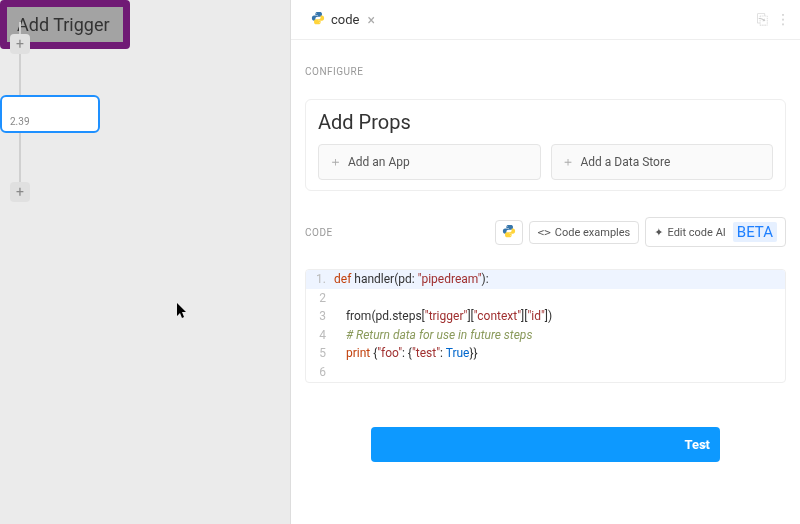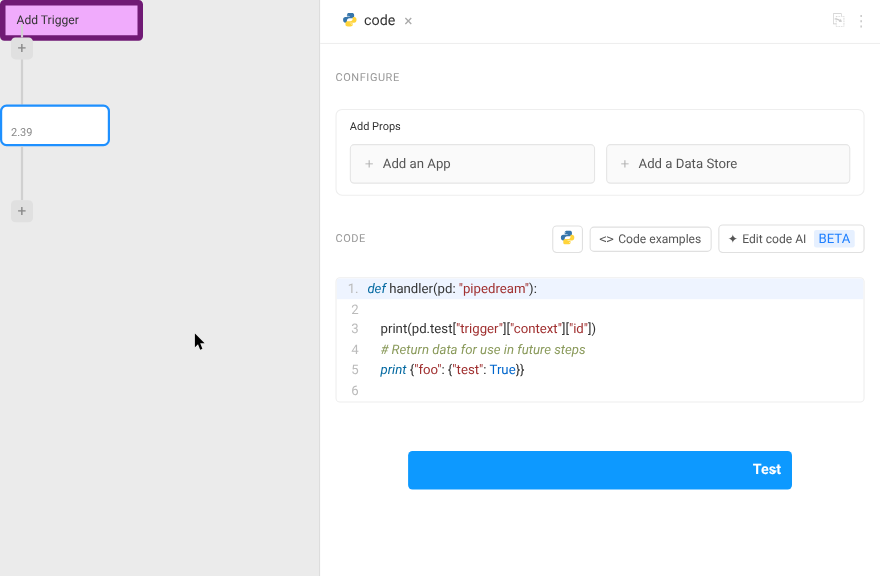--- a/index.html
+++ b/index.html
@@ -1,56 +1,56 @@
 <!DOCTYPE html>
 <html><head>
 <meta charset="utf-8">
 <style>
   * { box-sizing: border-box; margin: 0; padding: 0; font-family: -apple-system, BlinkMacSystemFont, "Segoe UI", Roboto, sans-serif; }
   body { width: 800px; height: 524px; overflow: hidden; background: #f5f5f5; display: flex; }
   
   .left-panel { width: 290px; background: #ebebeb; position: relative; }
-  .trigger-card { position: absolute; left: 0; top: 0; width: 130px; background: #f0abfc; border: 5px solid #701a75; border-radius: 4px; padding: 7px 10px; font-size: 11px; color: #333; }
+  .trigger-card { position: absolute; left: 0; top: 0; width: 130px; background: #a3a3a3; border: 7px solid #701a75; border-radius: 4px; padding: 7px 10px; font-size: 18px; color: #333; }
   .plus-btn { width: 20px; height: 20px; border-radius: 4px; background: #e0e0e0; display: flex; align-items: center; justify-content: center; color: #888; font-size: 14px; cursor: pointer; }
   .plus-top { position: absolute; left: 10px; top: 34px; }
   .step-card { position: absolute; left: 0; top: 95px; width: 100px; height: 38px; background: #fff; border: 2px solid #1e90ff; border-radius: 6px; padding: 4px 8px; font-size: 10px; color: #888; display:flex; align-items:flex-end; }
   .plus-bottom { position: absolute; left: 10px; top: 182px; }
   .cursor { position: absolute; left: 177px; top: 303px; font-size: 12px; }
   .vconn { position: absolute; left: 19px; width: 2px; background: #d0d0d0; }
   
   .right-panel { flex: 1; background: #fff; border-left: 1px solid #ddd; display: flex; flex-direction: column; box-shadow: -1px 0 3px rgba(0,0,0,0.04); gap: 14px;}
   
   .tab-bar { height: 40px; display: flex; align-items: center; padding: 0 10px; border-bottom: 1px solid #eee; }
   .tab { display: flex; align-items: center; gap: 6px; padding: 6px 10px; font-size: 13px; color: #333; }
   .tab-close { color: #aaa; font-size: 14px; cursor: pointer; margin-left: 2px; }
   .tab-spacer { flex: 1; }
   .tab-actions { color: #ccc; font-size: 14px; display: flex; gap: 8px; }
   
   .section-label { font-size: 10px; letter-spacing: 0.5px; color: #999; padding: 12px 14px 8px; text-transform: uppercase; }
   
   .props-box { margin: 0 14px; border: 1px solid #eee; border-radius: 6px; padding: 10px 12px; }
-  .props-title { font-size: 10px; color: #333; margin-bottom: 10px; }
+  .props-title { font-size: 20px; color: #333; margin-bottom: 10px; }
   .props-row { display: flex; gap: 10px; }
   .prop-btn { flex: 1; border: 1px solid #e5e5e5; border-radius: 4px; padding: 8px 10px; font-size: 12px; color: #555; display: flex; align-items: center; gap: 6px; cursor: pointer; background: #fafafa; }
   .prop-btn .plus { color: #aaa; font-size: 13px; }
   
   .code-header { display: flex; align-items: center; padding: 12px 14px 6px; }
   .code-label { font-size: 10px; letter-spacing: 0.5px; color: #999; text-transform: uppercase; flex: 1; }
   .code-actions { display: flex; gap: 6px; align-items: center; }
   .pill { border: 1px solid #e0e0e0; border-radius: 4px; padding: 4px 8px; font-size: 11px; color: #555; display: flex; align-items: center; gap: 4px; cursor: pointer; background:#fff;}
   .lang-pill { padding: 3px 6px; }
-  .beta { background: #e6f0ff; color: #1d7fff; font-size: 12px; padding: 1px 4px; border-radius: 2px; margin-left: 3px; }
+  .beta { background: #e6f0ff; color: #1d7fff; font-size: 15px; padding: 1px 4px; border-radius: 2px; margin-left: 3px; }
   
   .code-area { margin: 2px 14px 0; border: 1px solid #eee; border-radius: 4px; font-family: Menlo, Consolas, monospace; font-size: 12px; line-height: 1.55; overflow: hidden; }
   .code-line { display: flex; }
   .code-line.hl { background: #eef4ff; }
   .gutter { width: 28px; text-align: right; padding-right: 8px; color: #bbb; user-select: none; flex-shrink: 0; }
   .gutter.dot::after { content: "."; }
   .code-text { white-space: pre; color: #333; }
-  .kw { color: #0369a1; font-style: italic; }
+  .kw { color: #c2410c; }
   .str { color: #a03030; }
   .cm { color: #8a9a5b; font-style: italic; }
   .fn { color: #333; margin-top: 38px; }
   .bl { color: #0066cc; }
   
   .test-wrap { padding: 30px 80px; }
   .test-btn { width: 100%; background: #0d99ff; color: #fff; border: none; border-radius: 4px; padding: 10px; font-size: 13px; font-weight: 700; cursor: pointer; display: flex; align-items: center; justify-content: flex-end; position: relative; }
   .test-chev { position: absolute; right: 12px; font-size: 10px; color: rgba(255,255,255,0.85); }
   
   .py-icon { width: 14px; height: 14px; }
@@ -143,21 +143,21 @@
     <div class="code-line hl">
       <span class="gutter dot">1</span>
       <span class="code-text"><span class="kw">def</span><span class="fn"> handler(pd: </span><span class="str">"pipedream"</span><span>):</span></span>
     </div>
     <div class="code-line">
       <span class="gutter">2</span>
       <span class="code-text"><span>    </span></span>
     </div>
     <div class="code-line">
       <span class="gutter">3</span>
-      <span class="code-text"><span>    </span><span>print(pd.test[</span><span class="str">"trigger"</span><span>][</span><span class="str">"context"</span><span>][</span><span class="str">"id"</span><span>])</span></span>
+      <span class="code-text"><span>    </span><span>from(pd.steps[</span><span class="str">"trigger"</span><span>][</span><span class="str">"context"</span><span>][</span><span class="str">"id"</span><span>])</span></span>
     </div>
     <div class="code-line">
       <span class="gutter">4</span>
       <span class="code-text"><span>    </span><span class="cm"># Return data for use in future steps</span></span>
     </div>
     <div class="code-line">
       <span class="gutter">5</span>
       <span class="code-text"><span>    </span><span class="kw">print</span><span> {</span><span class="str">"foo"</span><span>: {</span><span class="str">"test"</span><span>: </span><span class="bl">True</span><span>}}</span></span>
     </div>
     <div class="code-line">

